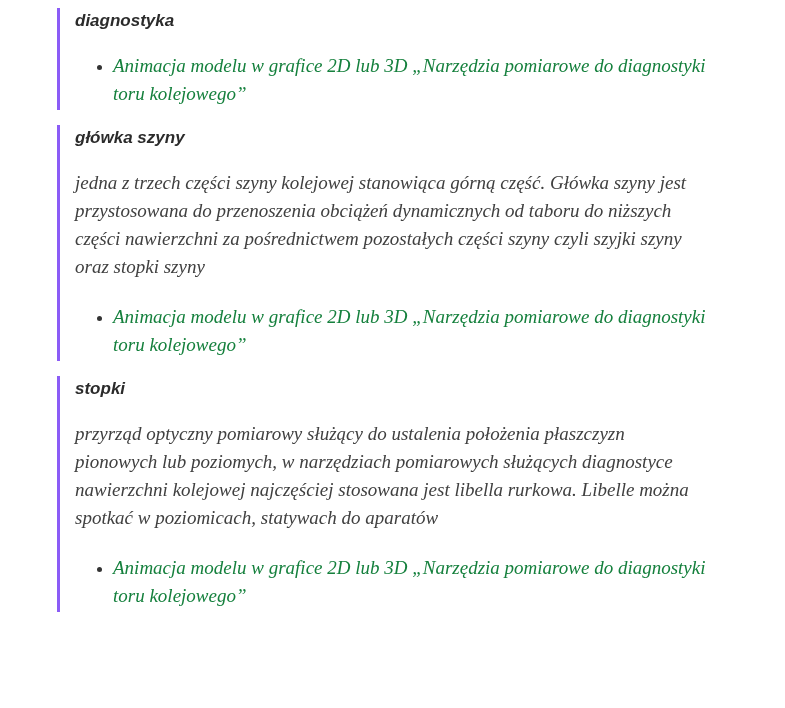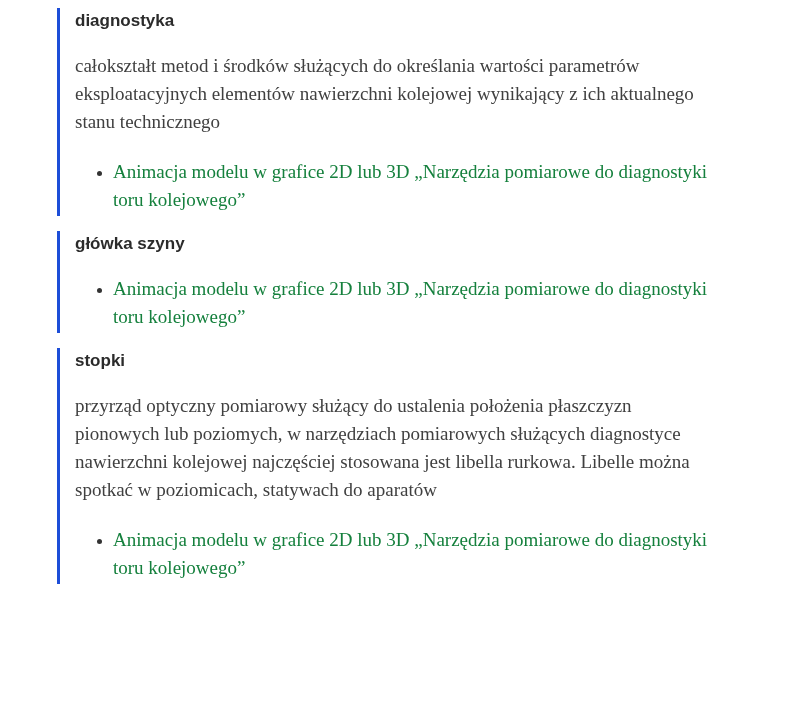--- a/index.html
+++ b/index.html
@@ -12,22 +12,23 @@
     height: 708px;
     overflow: hidden;
     position: relative;
     font-family: "Liberation Serif", serif;
   }
   .glossary {
     padding-top: 8px;
   }
   .entry {
     margin: 0 25px 15px 57px;
-    border-left: 3px solid #1d4ed8;
+    border-left: 3px solid #8b5cf6;
     padding: 2px 0 2px 15px;
+    font-style: italic;
   }
   .term {
     font-family: "Liberation Sans", sans-serif;
     font-size: 17px;
     font-weight: 700;
     color: #2b2b2b;
     line-height: 22px;
     margin: 0 0 20px 0;
   }
   .definition {
@@ -57,33 +58,34 @@
     white-space: pre-line;
   }
 </style>
 </head>
 <body>
 
 <main class="glossary">
 
   <section class="entry">
     <h3 class="term">diagnostyka</h3>
-    <p class="definition">całokształt metod i środków służących do określania wartości parametrów
-eksploatacyjnych elementów nawierzchni kolejowej wynikający z ich aktualnego
-stanu technicznego</p>
     <ul class="links">
       <li>
         <a href="#">Animacja modelu w grafice 2D lub 3D „Narzędzia pomiarowe do diagnostyki
 toru kolejowego”</a>
       </li>
     </ul>
   </section>
 
   <section class="entry">
     <h3 class="term">główka szyny</h3>
+    <p class="definition">jedna z trzech części szyny kolejowej stanowiąca górną część. Główka szyny jest
+przystosowana do przenoszenia obciążeń dynamicznych od taboru do niższych
+części nawierzchni za pośrednictwem pozostałych części szyny czyli szyjki szyny
+oraz stopki szyny</p>
     <ul class="links">
       <li>
         <a href="#">Animacja modelu w grafice 2D lub 3D „Narzędzia pomiarowe do diagnostyki
 toru kolejowego”</a>
       </li>
     </ul>
   </section>
 
   <section class="entry">
     <h3 class="term">stopki</h3>

